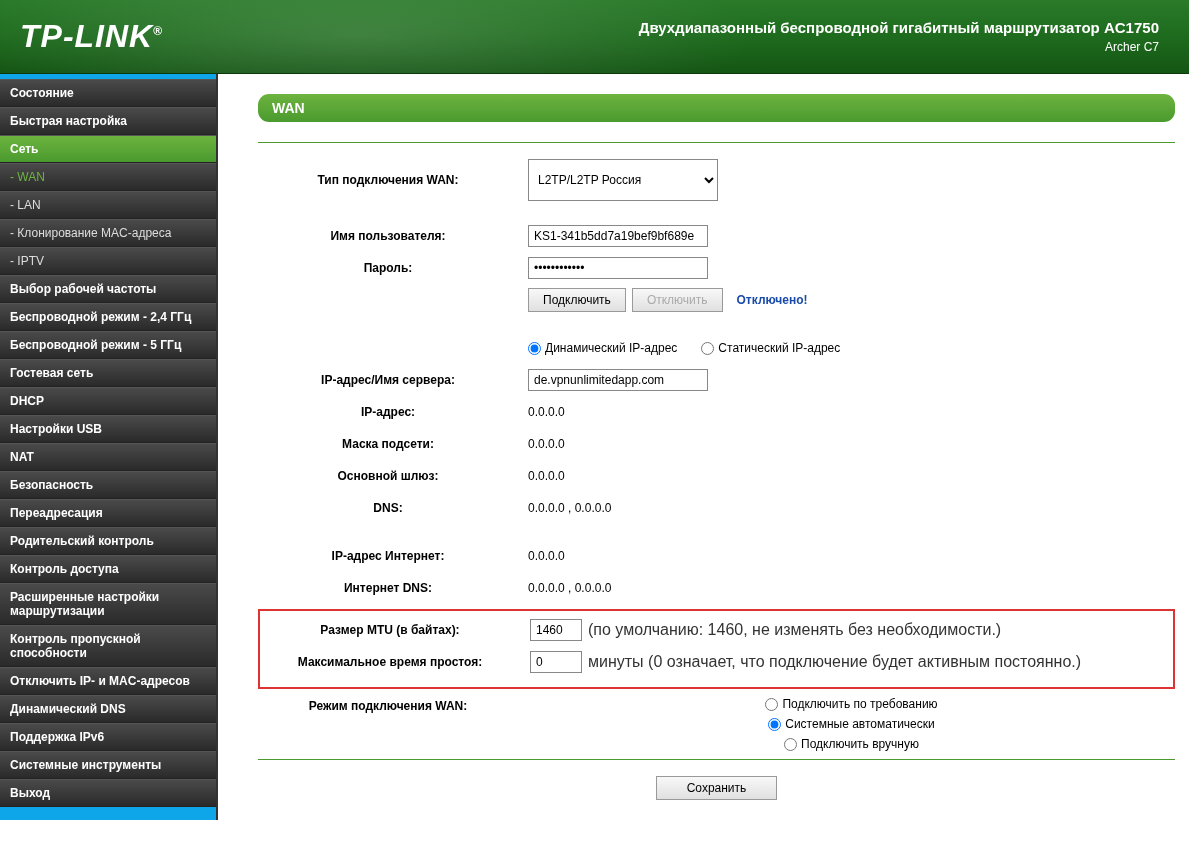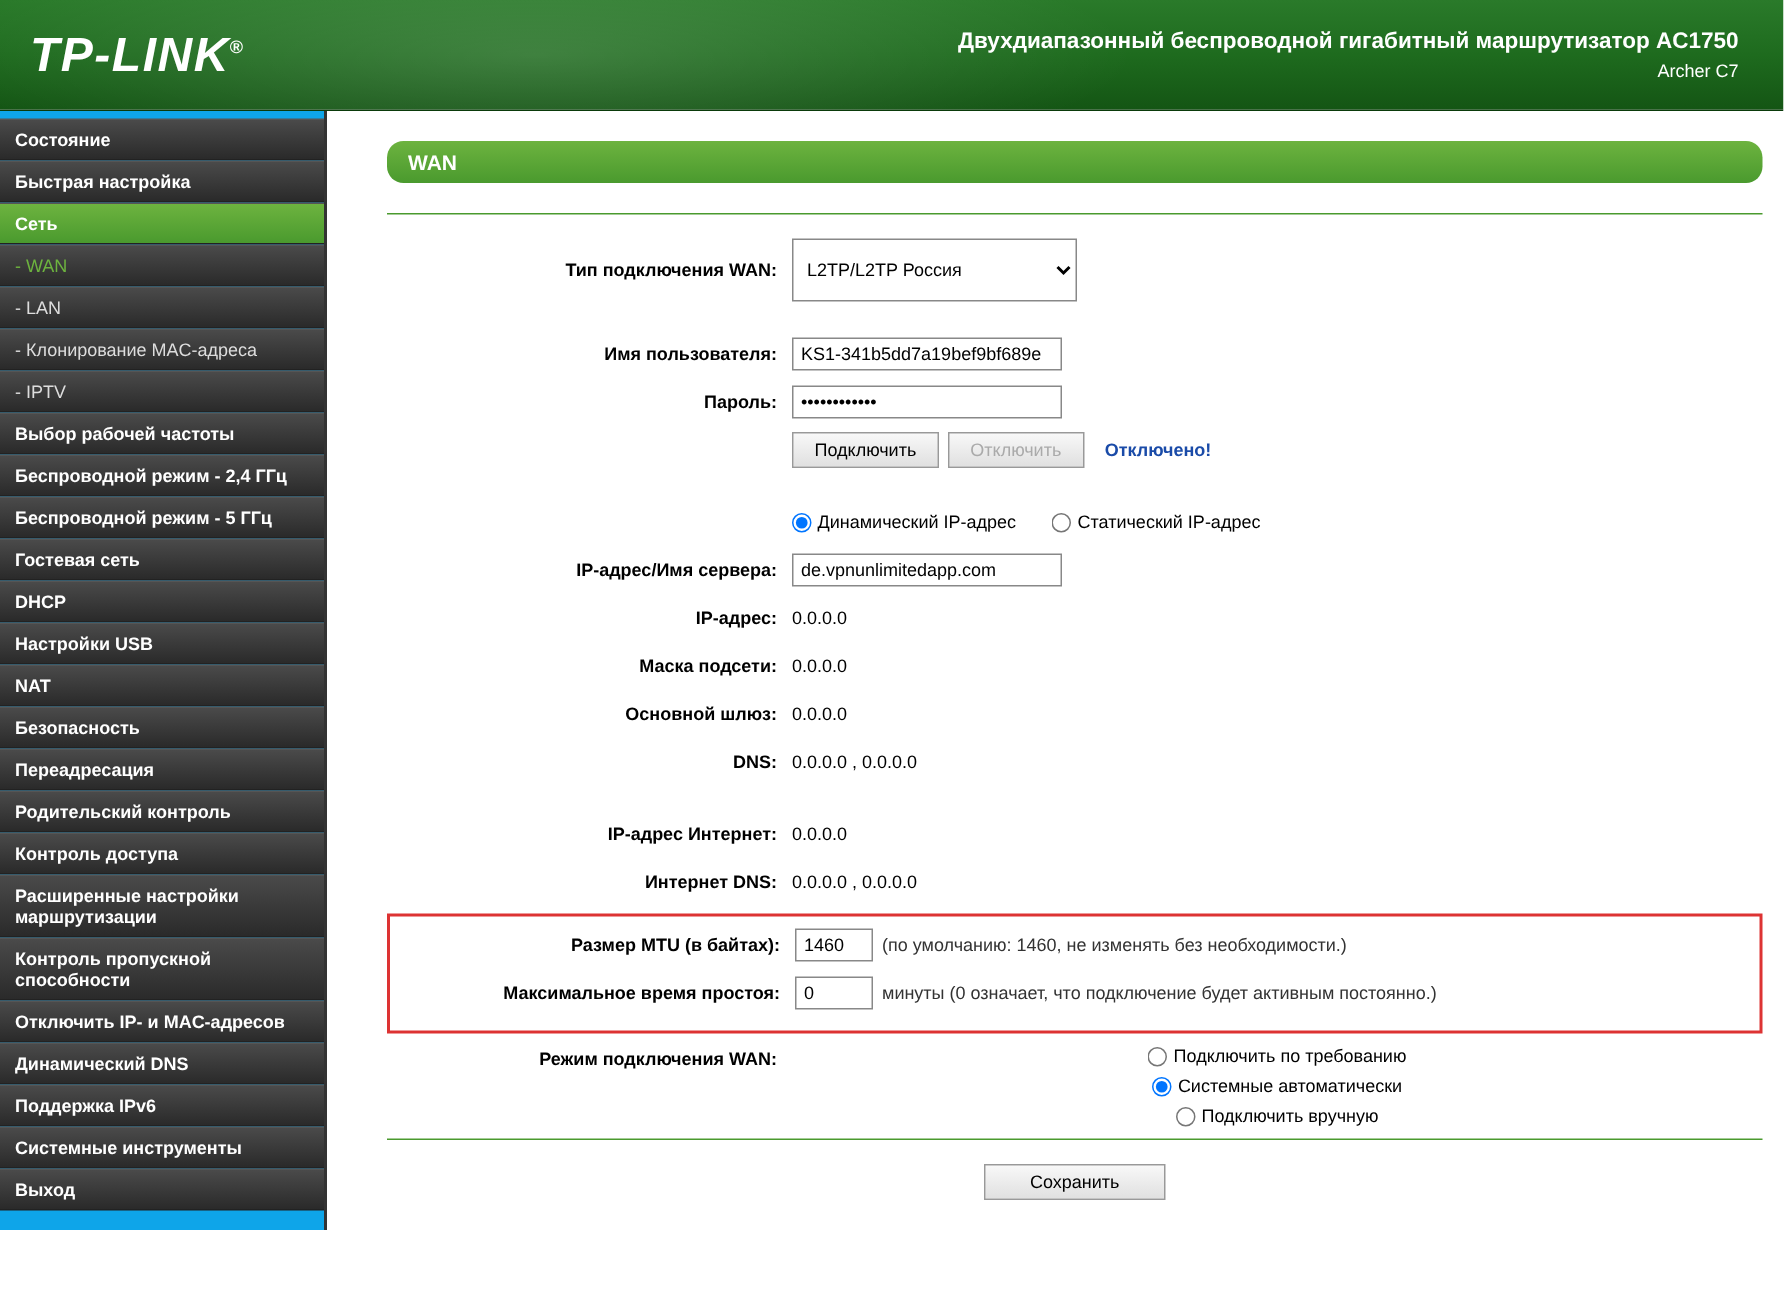--- a/index.html
+++ b/index.html
@@ -34,39 +34,39 @@
 .nav-item.sub.current { color: #6db33f; }
 .content { flex: 1; padding: 20px 14px 20px 40px; }
 .page-title-bar {
   background: linear-gradient(180deg, #6db33f, #4a9a2e);
   color: #fff; font-size: 14px; font-weight: bold;
   padding: 6px 14px; margin-bottom: 20px; border-radius: 11px;
 }
 hr.sep { border: none; border-top: 1px solid #4a9a2e; margin: 8px 0 16px 0; }
 .form { }
 .form-row { display: flex; align-items: center; margin-bottom: 6px; min-height: 26px; }
-.form-label { width: 270px; text-align: right; padding-right: 10px; font-weight: bold; font-size: 12px; }
+.form-label { width: 270px; text-align: center; padding-right: 10px; font-weight: bold; font-size: 12px; }
 .form-value { flex: 1; display: flex; align-items: center; gap: 6px; font-size: 12px; }
 .form-value select, .form-value input[type=text], .form-value input[type=password] {
   border: 1px solid #888; padding: 3px 5px; font-size: 12px; background: #fff;
 }
 .form-value select { width: 190px; height: 42px; }
 .form-value input[type=text], .form-value input[type=password] { width: 180px; height: 22px; }
 .form-value input.small { width: 52px; }
 .btn {
   background: linear-gradient(180deg, #f8f8f8, #e0e0e0);
   border: 1px solid #999; padding: 4px 14px; font-size: 12px; cursor: pointer;
   font-family: inherit;
 }
 .btn:disabled { color: #aaa; cursor: not-allowed; }
 .status-text { color: #1a4ba8; font-weight: bold; margin-left: 8px; }
 .radio-group { display: flex; align-items: center; gap: 4px; }
 .radio-group label { margin-right: 20px; }
 .highlight-box { border: 2px solid #d33; padding: 6px 0; margin: 8px 0; }
-.hint { font-size: 12px; color: #333; }
+.hint { font-size: 16px; color: #333; }
 .spacer { height: 16px; }
 .connect-row { display: flex; flex-direction: column; gap: 6px; }
 .connect-row label { display: flex; align-items: center; gap: 4px; }
 .save-row { text-align: center; margin-top: 10px; }
 .save-row .btn { padding: 4px 30px; }
 </style>
 </head>
 <body>
 
 <div class="header">

